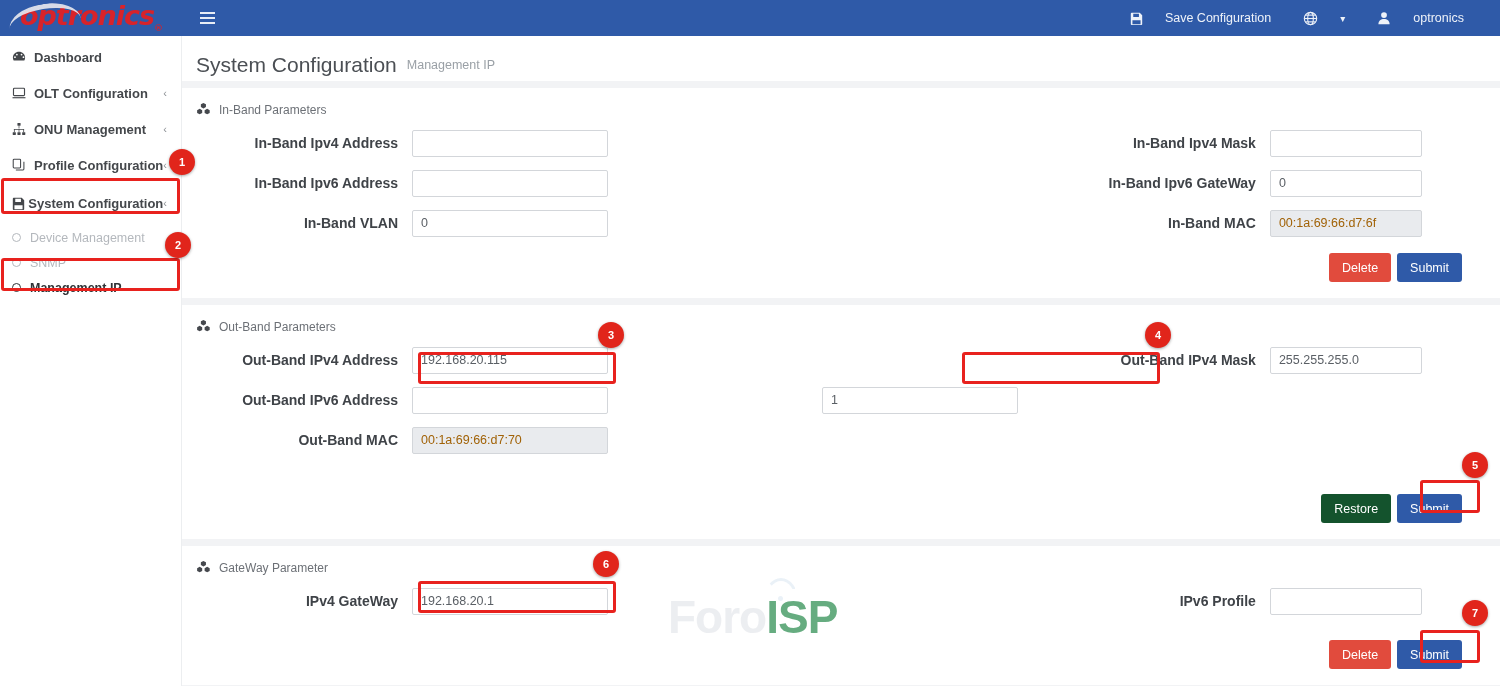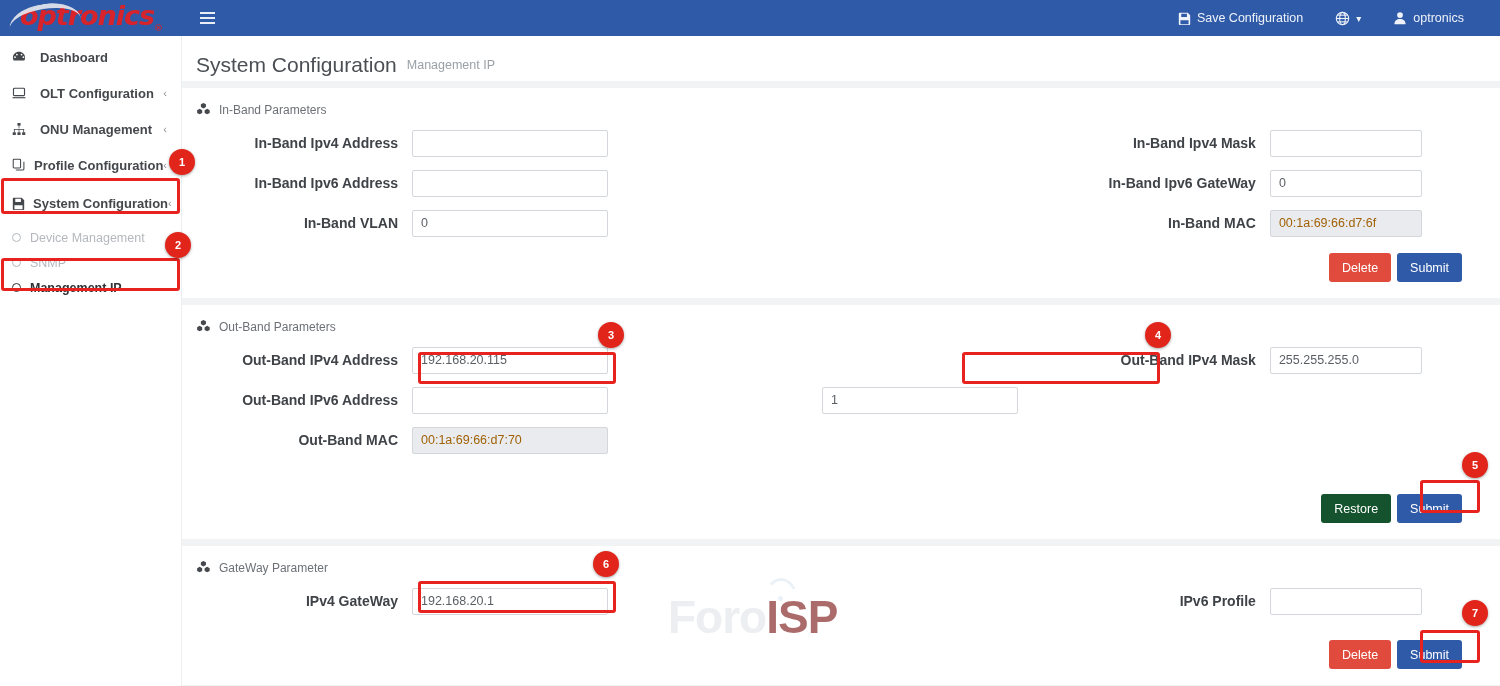--- a/index.html
+++ b/index.html
@@ -61,21 +61,21 @@
   }
   #topbar-right {
     margin-left: auto;
     display: flex; align-items: center;
     color: #eef2f9;
     font-size: 12.5px;
     padding-right: 20px;
     gap: 0;
   }
   .tb-item {
-    display: flex; align-items: center; gap: 6px;
+    display: flex; align-items: center; gap: 22px;
     padding: 0 16px; height: 37px; cursor: pointer;
     white-space: nowrap;
   }
   .tb-icon svg { display: block; }
 
   
   #sidebar {
     position: absolute; top: 36px; left: 0;
     width: 182px; height: 650px;
     background: #ffffff;
@@ -89,21 +89,21 @@
     font-size: 13px;
     font-weight: bold;
     color: #44474b;
     cursor: pointer;
     white-space: nowrap;
   }
   .nav-item .ni-icon {
     width: 20px; display: flex; align-items: center; justify-content: flex-start;
     color: #44474b;
   }
-  .nav-item .ni-label { margin-left: 8px; }
+  .nav-item .ni-label { margin-left: 2px; }
   .nav-item .ni-caret {
     margin-left: auto; color: #8d9196; font-size: 11px; font-weight: normal;
   }
   .sub-item {
     display: flex; align-items: center;
     height: 25px;
     padding-left: 12px;
     font-size: 12.5px;
     color: #b4b8bd;
     cursor: pointer;
@@ -232,21 +232,21 @@
     left: 486px; top: 285px;
     font-family: "Liberation Sans", sans-serif;
     font-size: 46px;
     font-weight: bold;
     letter-spacing: -1px;
     pointer-events: none;
     z-index: 5;
     opacity: .65;
   }
   #watermark .w1 { color: #e3e5ea; }
-  #watermark .w2 { color: #7f1d1d; }
+  #watermark .w2 { color: #15803d; }
   #wm-arc {
     position: absolute; left: 96px; top: -12px;
     width: 34px; height: 22px;
     border: 3px solid #dfeaf4;
     border-bottom-color: transparent;
     border-left-color: transparent;
     border-right-color: transparent;
     border-radius: 50% 50% 0 0 / 100% 100% 0 0;
   }
   #wm-dot {

